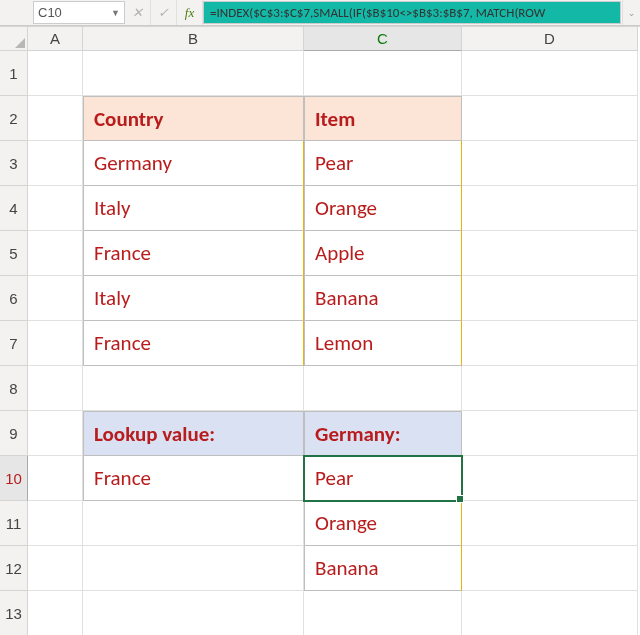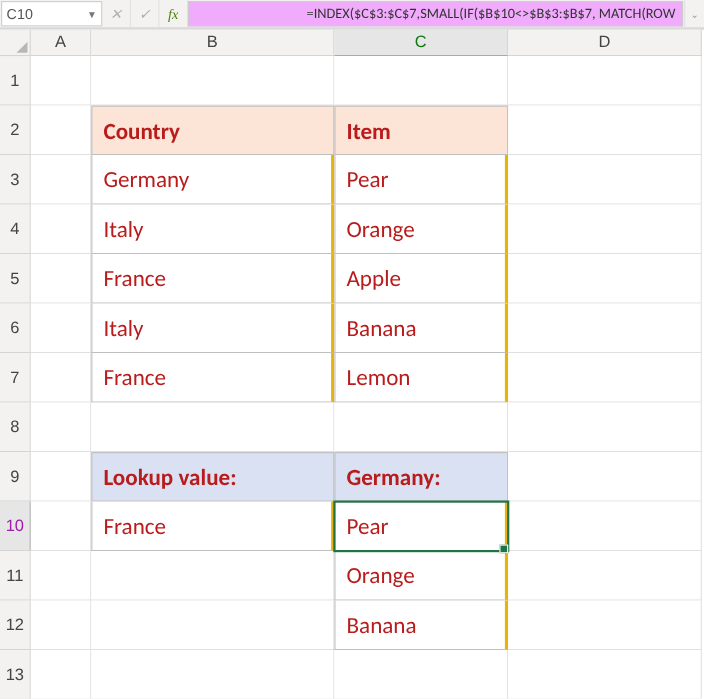--- a/index.html
+++ b/index.html
@@ -13,20 +13,21 @@
     color: #000;
   }
   .formula-bar {
     display: flex;
     align-items: stretch;
     height: 26px;
     border-bottom: 1px solid #ccc;
     background: #f3f2f1;
     font-size: 13px;
     font-family: 'Segoe UI', Arial, sans-serif;
+    padding-left: 32px;
   }
   .namebox {
     width: 92px;
     display: flex;
     align-items: center;
     background: #fff;
     border: 1px solid #ccc;
     margin: 1px 0 1px 1px;
     padding: 0 4px;
     justify-content: space-between;
@@ -39,31 +40,30 @@
     align-items: center;
     justify-content: center;
     border-right: 1px solid #e0e0e0;
     color: #b0b0b0;
     font-size: 13px;
     font-style: italic;
   }
   .fb-btn.fx { color: #4d7c0f; font-style: italic; font-family: 'Times New Roman', serif; }
   .formula-input {
     flex: 1;
-    background: #f0abfc;
+    background: #14b8a6;
     border: 1px solid #ccc;
     margin: 1px 1px 1px 0;
     padding: 0 6px;
     display: flex;
     align-items: center;
     white-space: nowrap;
     overflow: hidden;
     color: #333;
     font-family: Calibri, Arial, sans-serif;
-    justify-content: flex-end;
   }
   .expand-btn {
     width: 18px;
     border-left: 1px solid #e0e0e0;
     display: flex;
     align-items: center;
     justify-content: center;
     color: #999;
     font-size: 9px;
   }
@@ -108,21 +108,21 @@
     display: flex;
     align-items: center;
     justify-content: center;
     font-family: 'Segoe UI', Arial, sans-serif;
     font-size: 15px;
     color: #444;
   }
   .row-hdr.active {
     background: #e7e6e6;
     border-right-color: #aaa;
-    color: #a21caf;
+    color: #b91c1c;
   }
   .hdr.active {
     background: #e7e6e6;
     border-bottom-color: #aaa;
     color: #0f7b0f;
   }
   .cell {
     border-right: 1px solid #e0e0e0;
     border-bottom: 1px solid #e0e0e0;
     display: flex;
@@ -144,21 +144,21 @@
   .thdr2 {
     background: #d9e1f2;
     font-weight: bold;
     border-top: 1px solid #bfbfbf;
     border-left: 1px solid #bfbfbf;
     border-right: 1px solid #bfbfbf;
     border-bottom: 1px solid #bfbfbf;
   }
   .tcell {
     border-left: 1px solid #bfbfbf;
-    border-right: 3px solid #eab308;
+    border-right: 1px solid #eab308;
     border-bottom: 1px solid #bfbfbf;
     text-align: right;
   }
   .selected {
     outline: 2px solid #217346;
     outline-offset: -1px;
     z-index: 2;
   }
   .selected::after {
     content: '';

